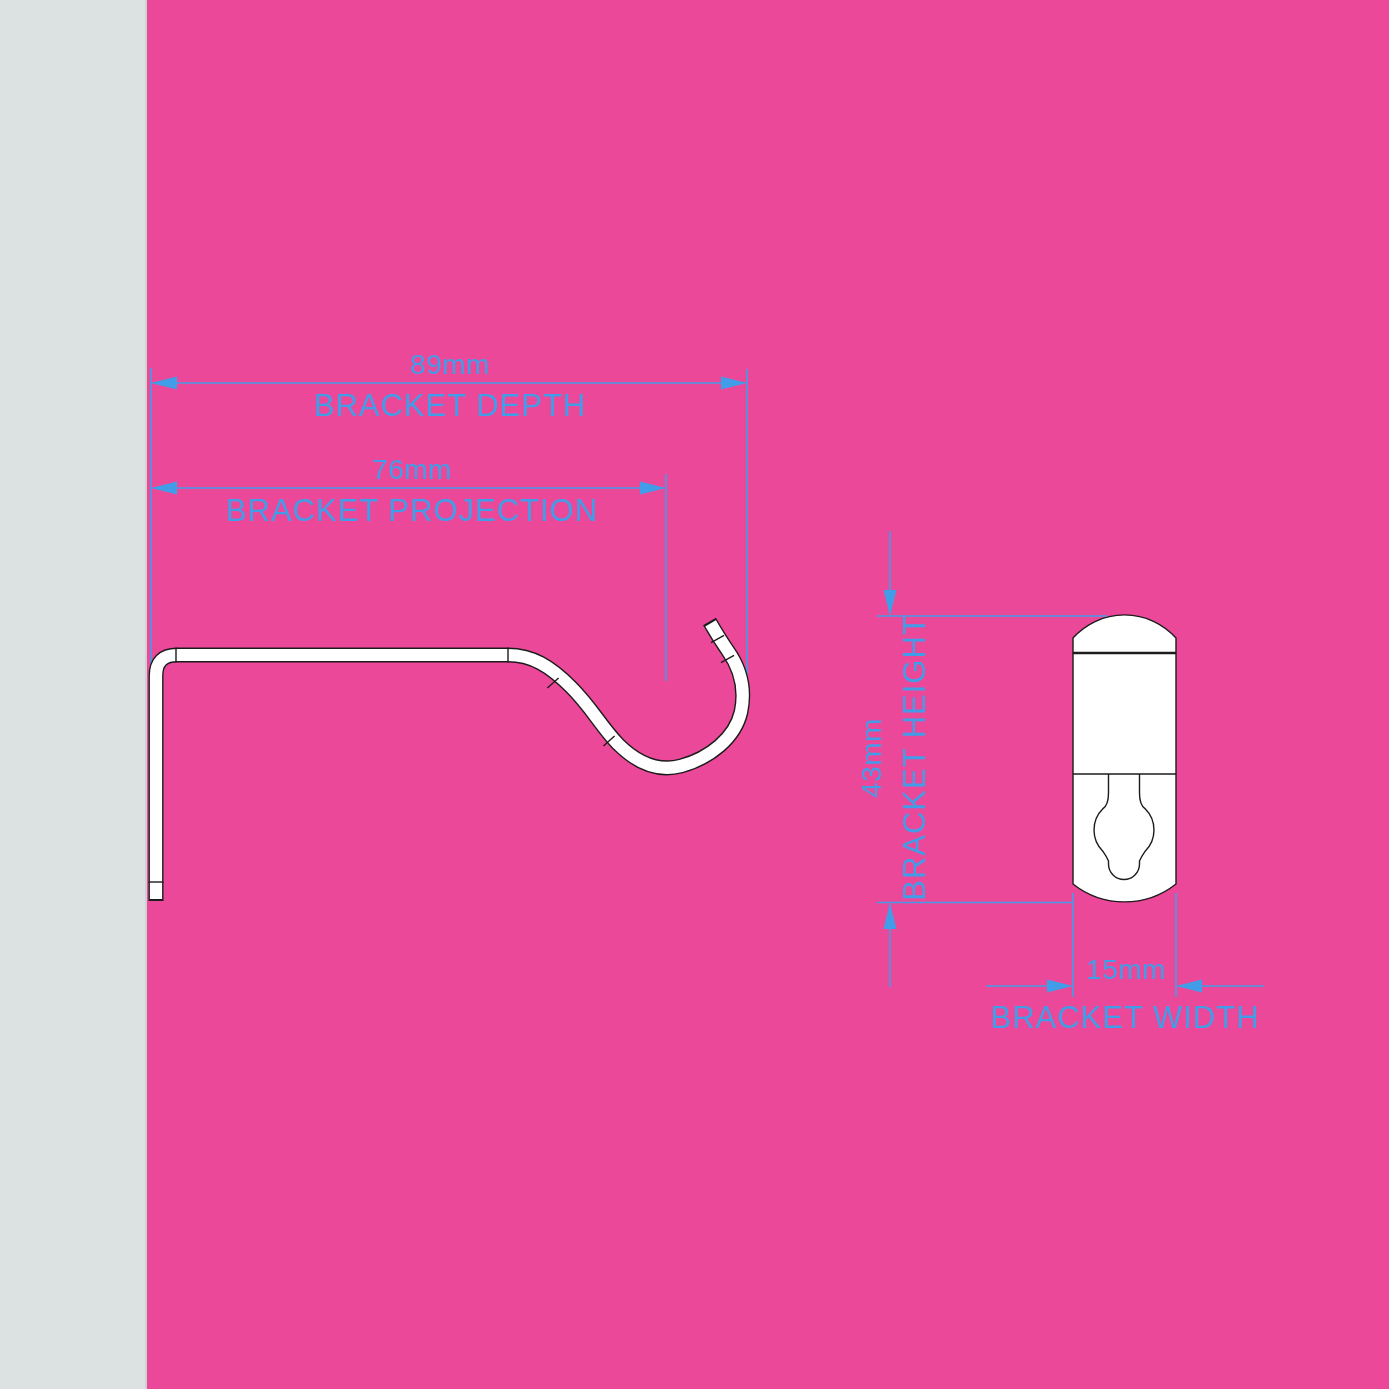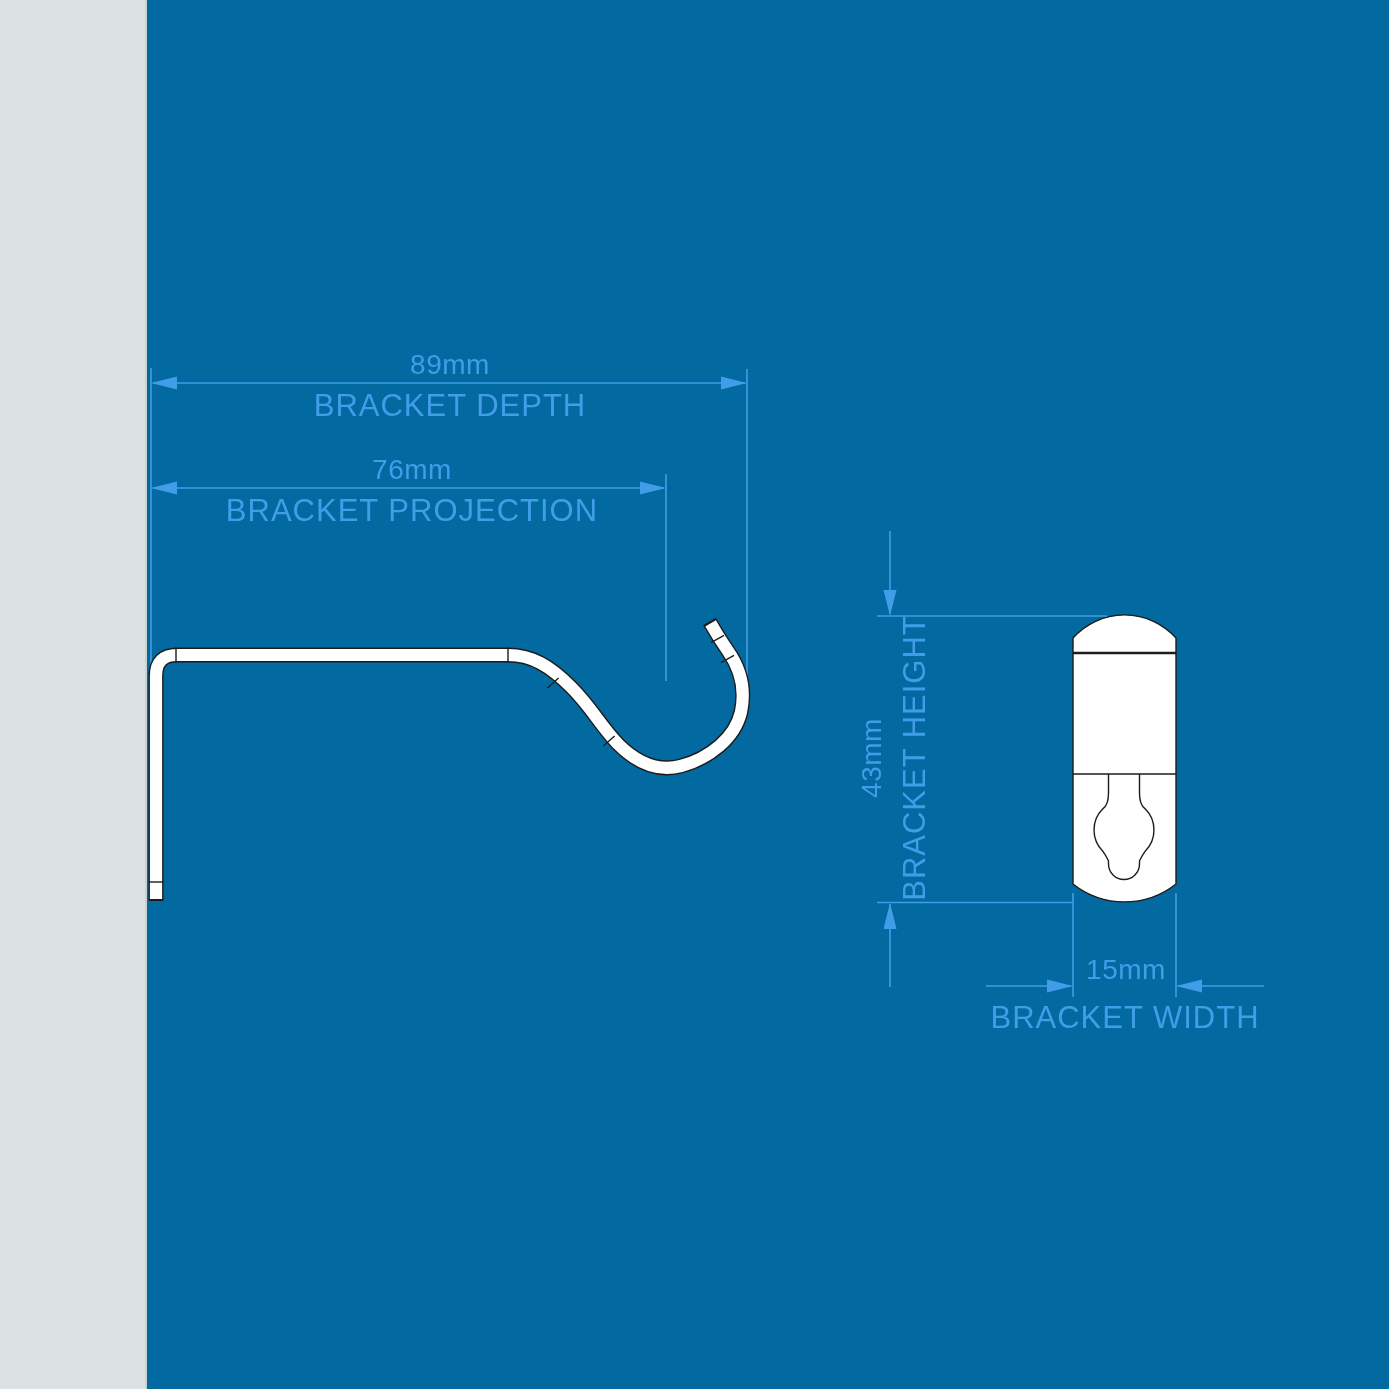--- a/index.html
+++ b/index.html
@@ -4,21 +4,21 @@
 <style>
   html, body {
     margin: 0;
     padding: 0;
     background: #ffffff;
   }
   .page {
     position: relative;
     width: 1389px;
     height: 1389px;
-    background: #0369a1;
+    background: #ec4899;
     overflow: hidden;
   }
   svg { display: block; }
 
   
   .dim-line {
     stroke: var(--color-dimension, #429de8);
     stroke-width: 1.6;
     fill: none;
   }

